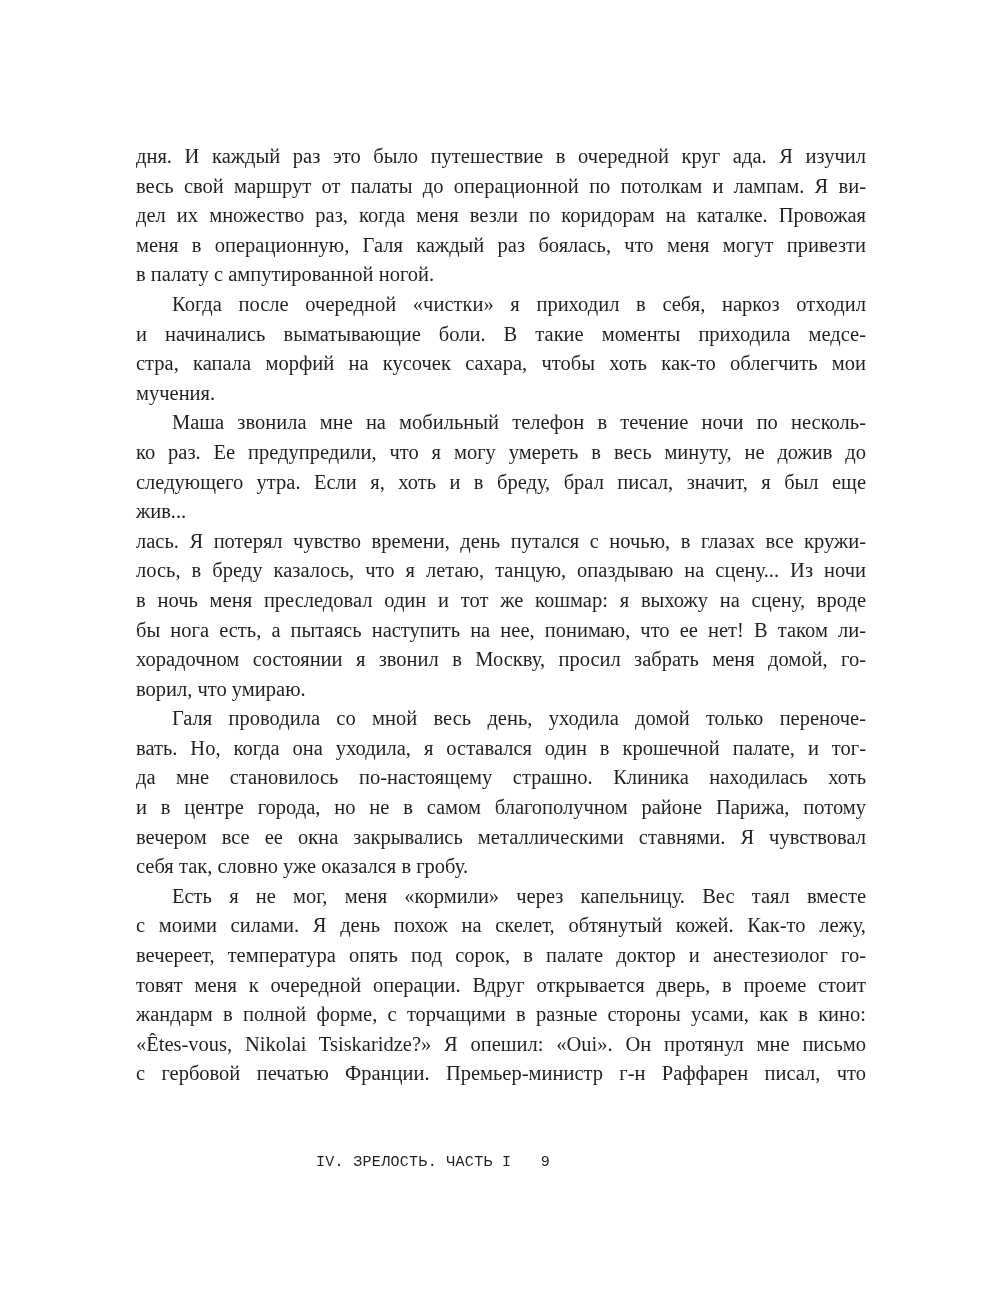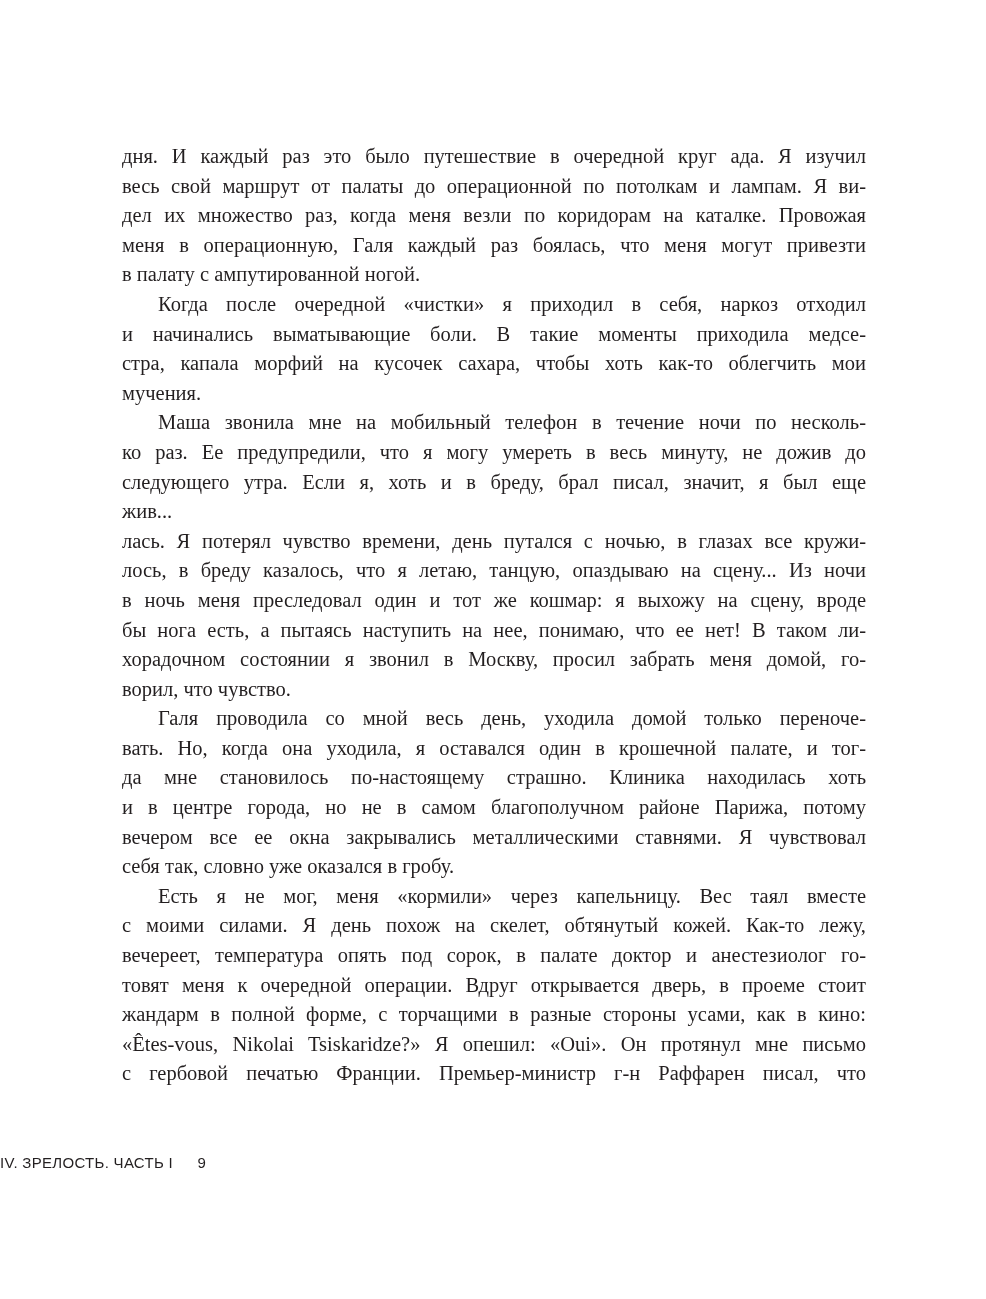--- a/index.html
+++ b/index.html
@@ -2,27 +2,27 @@
 <html><head>
 <meta charset="utf-8">
 <style>
   html, body { margin: 0; padding: 0; background: #ffffff; }
   body { width: 986px; height: 1299px; position: relative; overflow: hidden; }
   .page {
     position: absolute; left: 122px; top: 142px; width: 744px;
     font-family: "Liberation Serif", "DejaVu Serif", serif;
     font-size: 20.5px; line-height: 29.6px; color: #231f20;
   }
-  .line { display: block; white-space: nowrap; text-align: justify; text-align-last: justify; height: 29.6px; }
+  .line { display: block; white-space: nowrap; text-align: justify; text-align-last: justify; height: 29.6px; margin-left: 14px; }
   .line.last { text-align-last: left; }
   .line.indent { padding-left: 36px; }
   .footer {
     position: absolute; top: 1154px; left: 0; width: 866px;
-    font-family: Liberation Sans, sans-serif;
-    font-size: 15px; color: #231f20; text-align: left; letter-spacing: 0.3px;
+    font-family: Liberation Mono, monospace;
+    font-size: 15px; color: #231f20; text-align: center; letter-spacing: 0.3px;
   }
   .footer .pg { display: inline-block; margin-left: 20px; }
 </style>
 </head>
 <body>
 
 <div class="page" id="page-body">
     <div>
       <span class="line">дня. И каждый раз это было путешествие в очередной круг ада. Я изучил</span>
       <span class="line">весь свой маршрут от палаты до операционной по потолкам и лампам. Я ви-</span>
@@ -41,21 +41,21 @@
       <span class="line">ко раз. Ее предупредили, что я могу умереть в весь минуту, не дожив до</span>
       <span class="line">следующего утра. Если я, хоть и в бреду, брал писал, значит, я был еще</span>
       <span class="line last">жив...</span>
     </div>
     <div>
       <span class="line">лась. Я потерял чувство времени, день путался с ночью, в глазах все кружи-</span>
       <span class="line">лось, в бреду казалось, что я летаю, танцую, опаздываю на сцену... Из ночи</span>
       <span class="line">в ночь меня преследовал один и тот же кошмар: я выхожу на сцену, вроде</span>
       <span class="line">бы нога есть, а пытаясь наступить на нее, понимаю, что ее нет! В таком ли-</span>
       <span class="line">хорадочном состоянии я звонил в Москву, просил забрать меня домой, го-</span>
-      <span class="line last">ворил, что чувство.</span>
+      <span class="line last">ворил, что умираю.</span>
     </div>
     <div>
       <span class="line indent">Галя проводила со мной весь день, уходила домой только переноче-</span>
       <span class="line">вать. Но, когда она уходила, я оставался один в крошечной палате, и тог-</span>
       <span class="line">да мне становилось по-настоящему страшно. Клиника находилась хоть</span>
       <span class="line">и в центре города, но не в самом благополучном районе Парижа, потому</span>
       <span class="line">вечером все ее окна закрывались металлическими ставнями. Я чувствовал</span>
       <span class="line last">себя так, словно уже оказался в гробу.</span>
     </div>
     <div>

